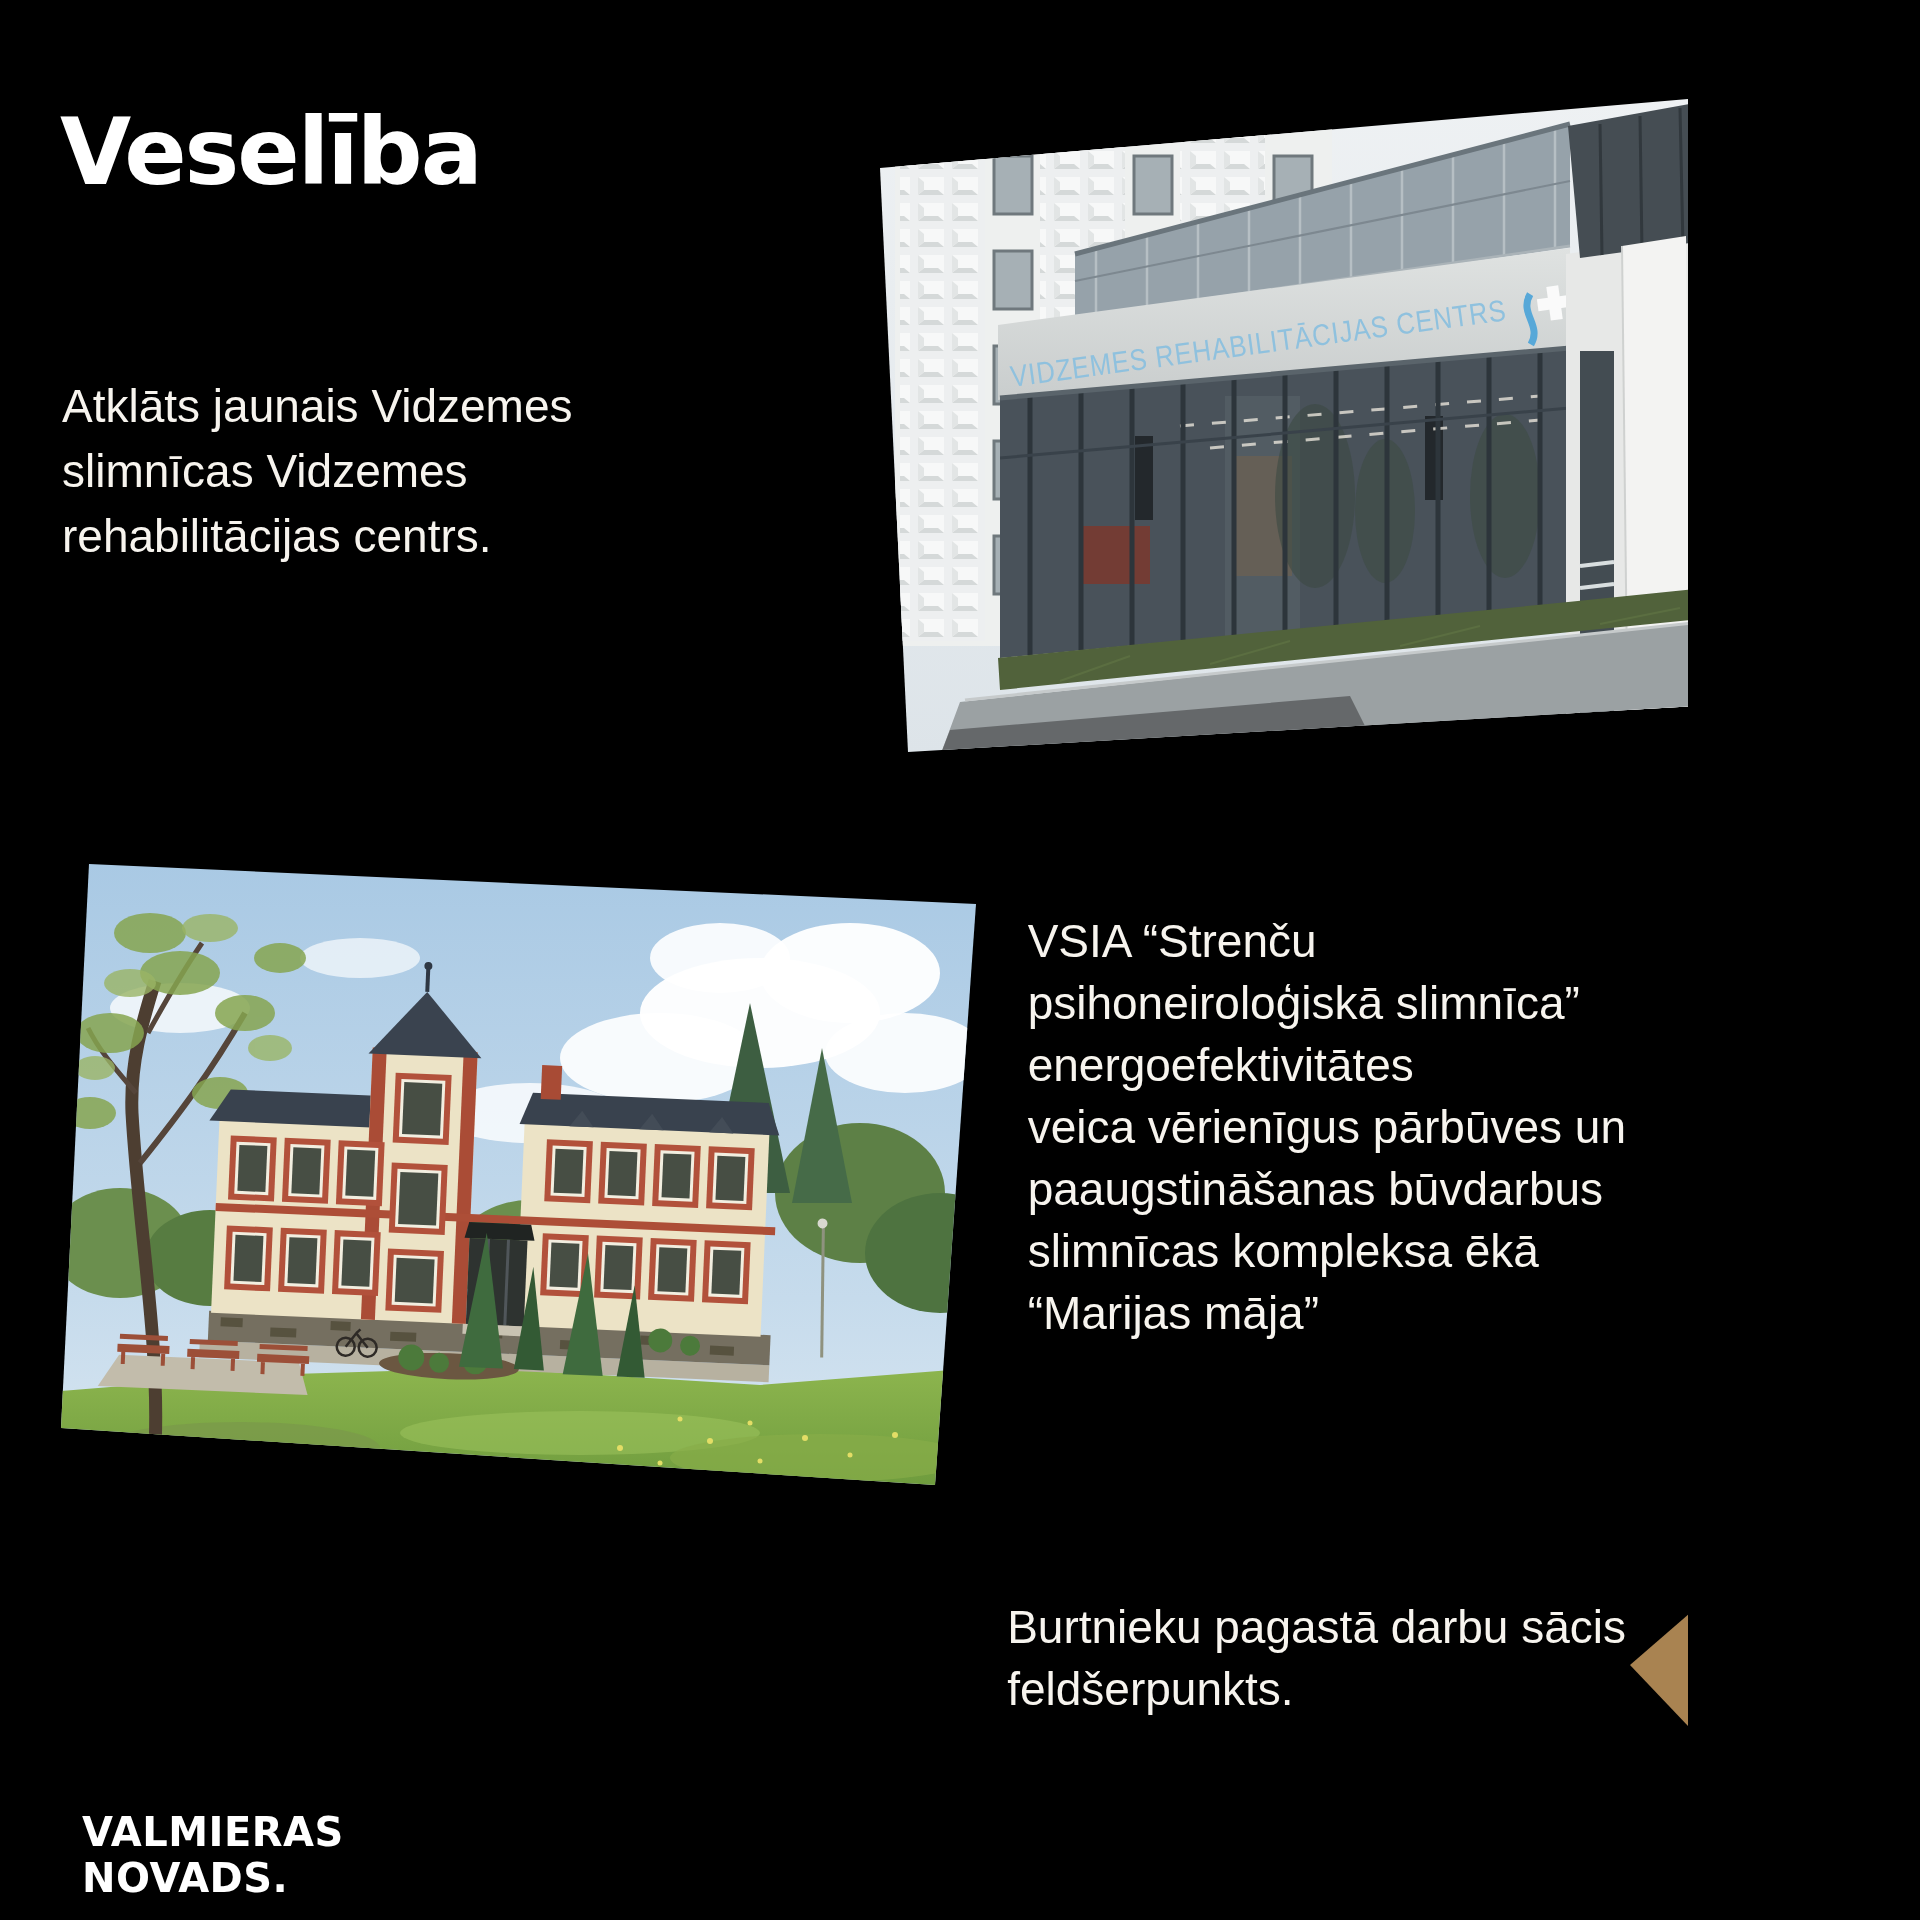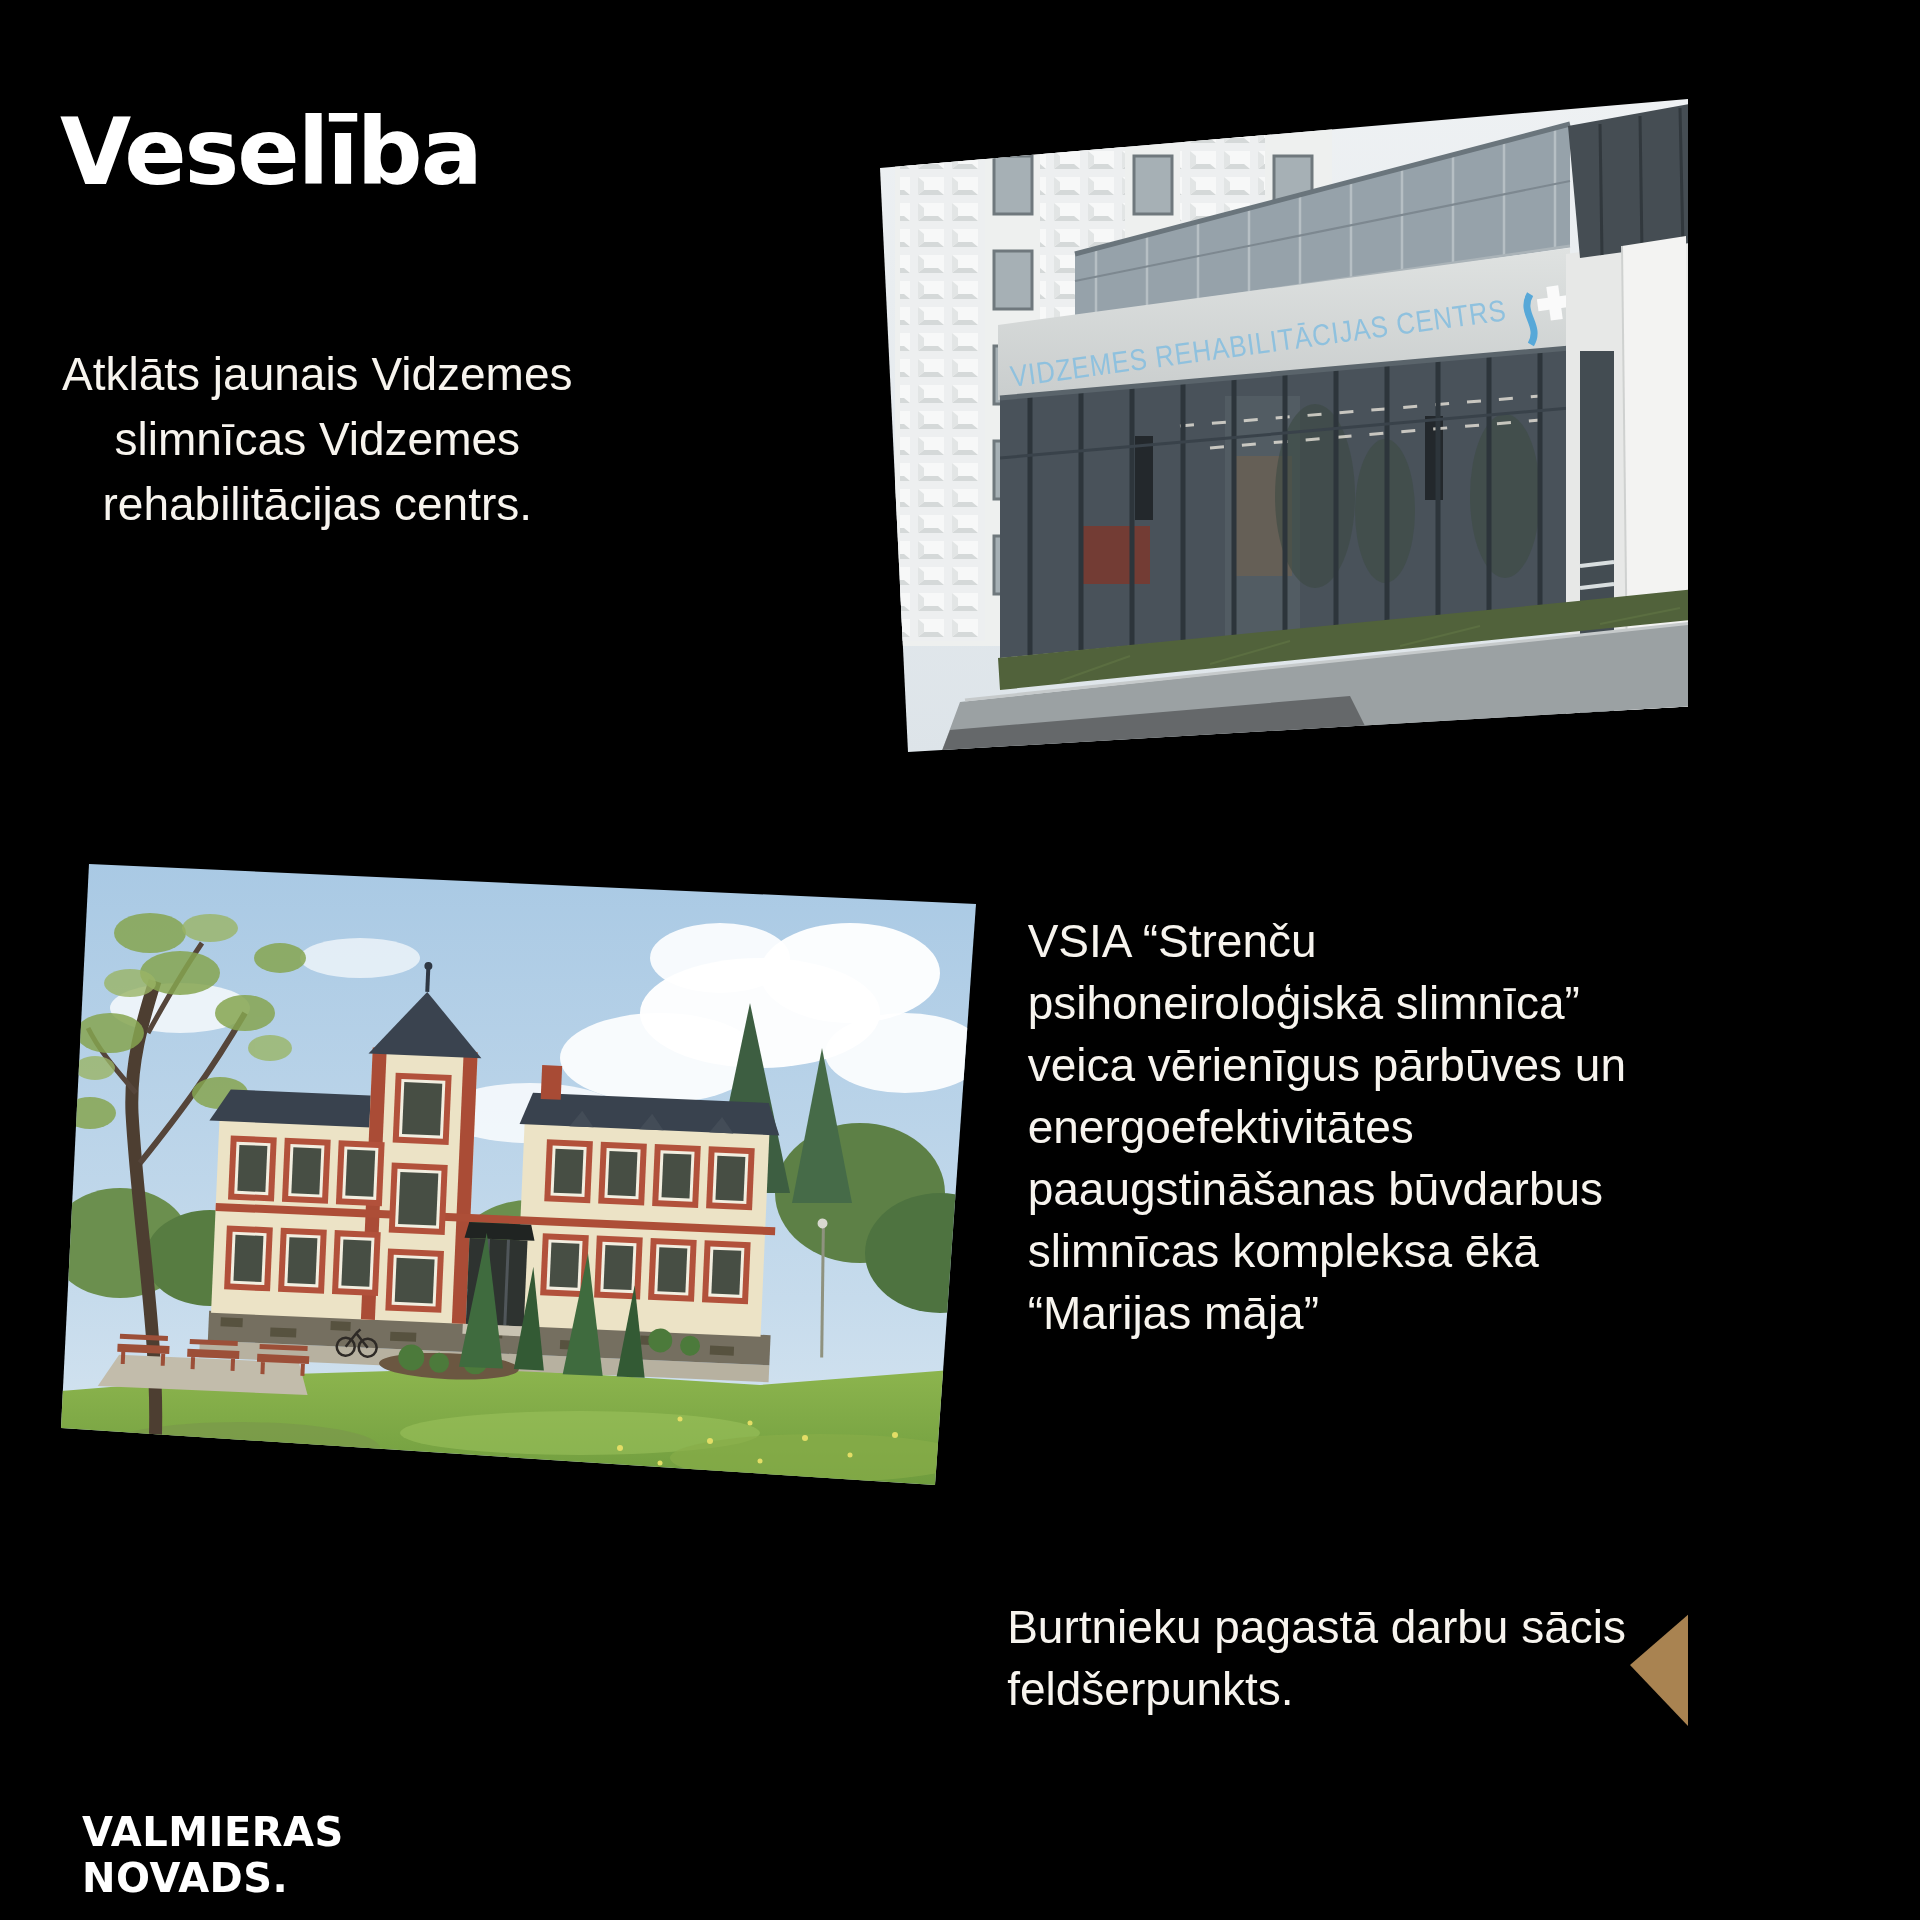--- a/index.html
+++ b/index.html
@@ -3,21 +3,21 @@
 <meta charset="utf-8">
 <style>
   html,body{margin:0;padding:0;background:#000;}
   .stage{position:relative;width:1688px;height:1920px;background:#000;overflow:hidden;
          font-family:"Liberation Sans",sans-serif;color:#f7f4ee;text-decoration:underline;}
   .abs{position:absolute;}
   
   .title{left:60px;top:98px;font-family:"DejaVu Sans",sans-serif;font-weight:900;
          font-size:92px;line-height:1.2;letter-spacing:-2px;color:#ffffff;z-index:2;}
   .para{font-size:46px;line-height:62px;font-weight:400;z-index:3;}
-  .intro{left:62px;top:342px;line-height:65px;text-align:center;}
+  .intro{left:62px;top:374px;line-height:65px;text-align:left;}
   .strencu{right:62px;top:910px;text-align:left;}
   .burtnieki{right:62px;top:1596px;text-align:left;}
   .logo{left:82px;top:1761px;font-family:"DejaVu Sans",sans-serif;font-weight:900;
         font-size:40px;line-height:46px;letter-spacing:0.5px;color:#ffffff;z-index:2;margin-top:48px;}
   
   .diamond{left:1630px;top:1535px;width:280px;height:270px;z-index:1;}
   
   .photo{z-index:1;}
   .photo svg{display:block;width:100%;height:100%;}
   .photo-top{left:880px;top:96px;width:920px;height:660px;
@@ -431,22 +431,22 @@
 
         <line x1="758" y1="350" x2="762" y2="480" stroke="#8f927f" stroke-width="3"></line>
         <circle cx="757" cy="346" r="5" fill="#d8d8cf"></circle>
       </g>
     </svg>
   </div>
 
   <div class="abs para strencu">
     <div>VSIA “Strenču</div>
     <div>psihoneiroloģiskā slimnīca”</div>
+    <div>energoefektivitātes</div>
     <div>veica vērienīgus pārbūves un</div>
-    <div>energoefektivitātes</div>
     <div>paaugstināšanas būvdarbus</div>
     <div>slimnīcas kompleksa ēkā</div>
     <div>“Marijas māja”</div>
   </div>
 
   <svg class="abs diamond" viewBox="0 0 280 270">
     <polygon points="150,0 280,142 133,270 0,130" fill="#a98351"></polygon>
   </svg>
 
   <div class="abs para burtnieki">

